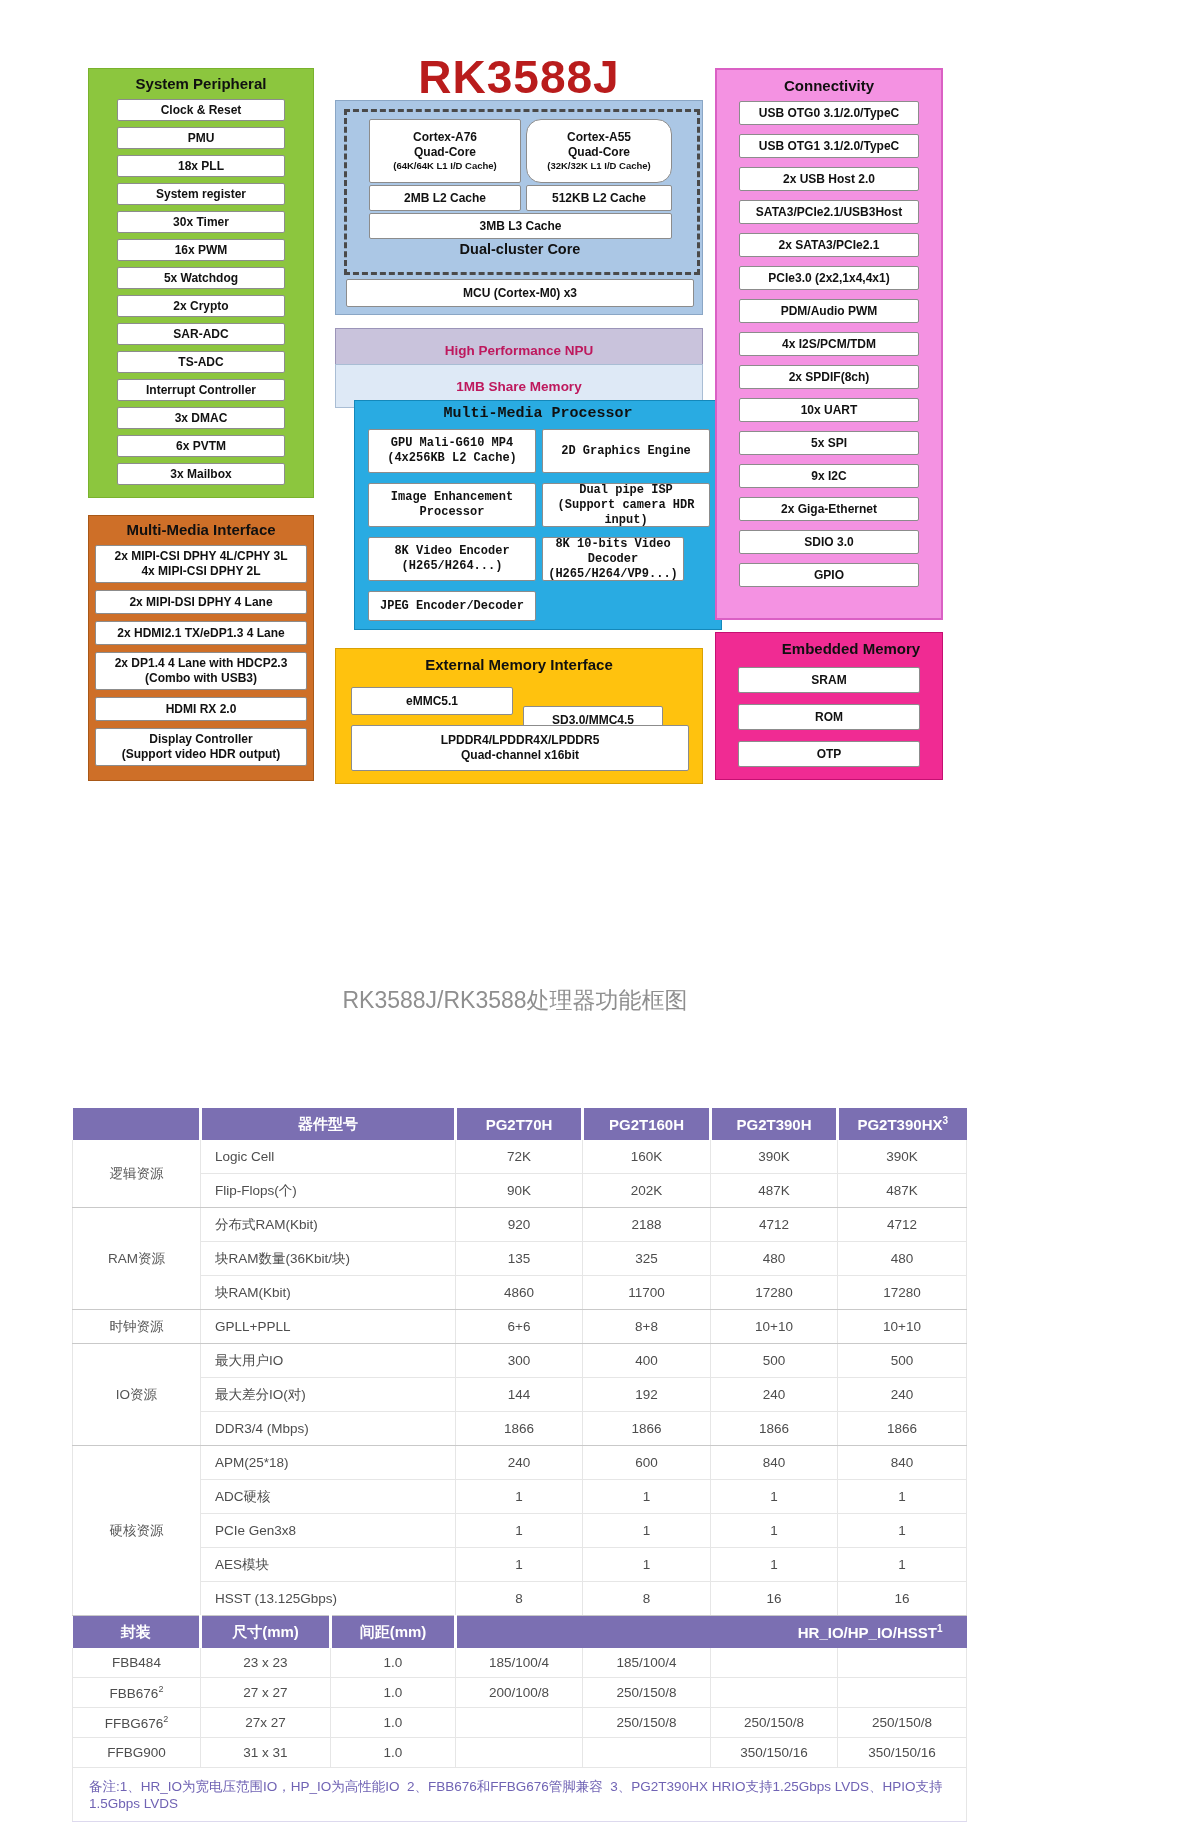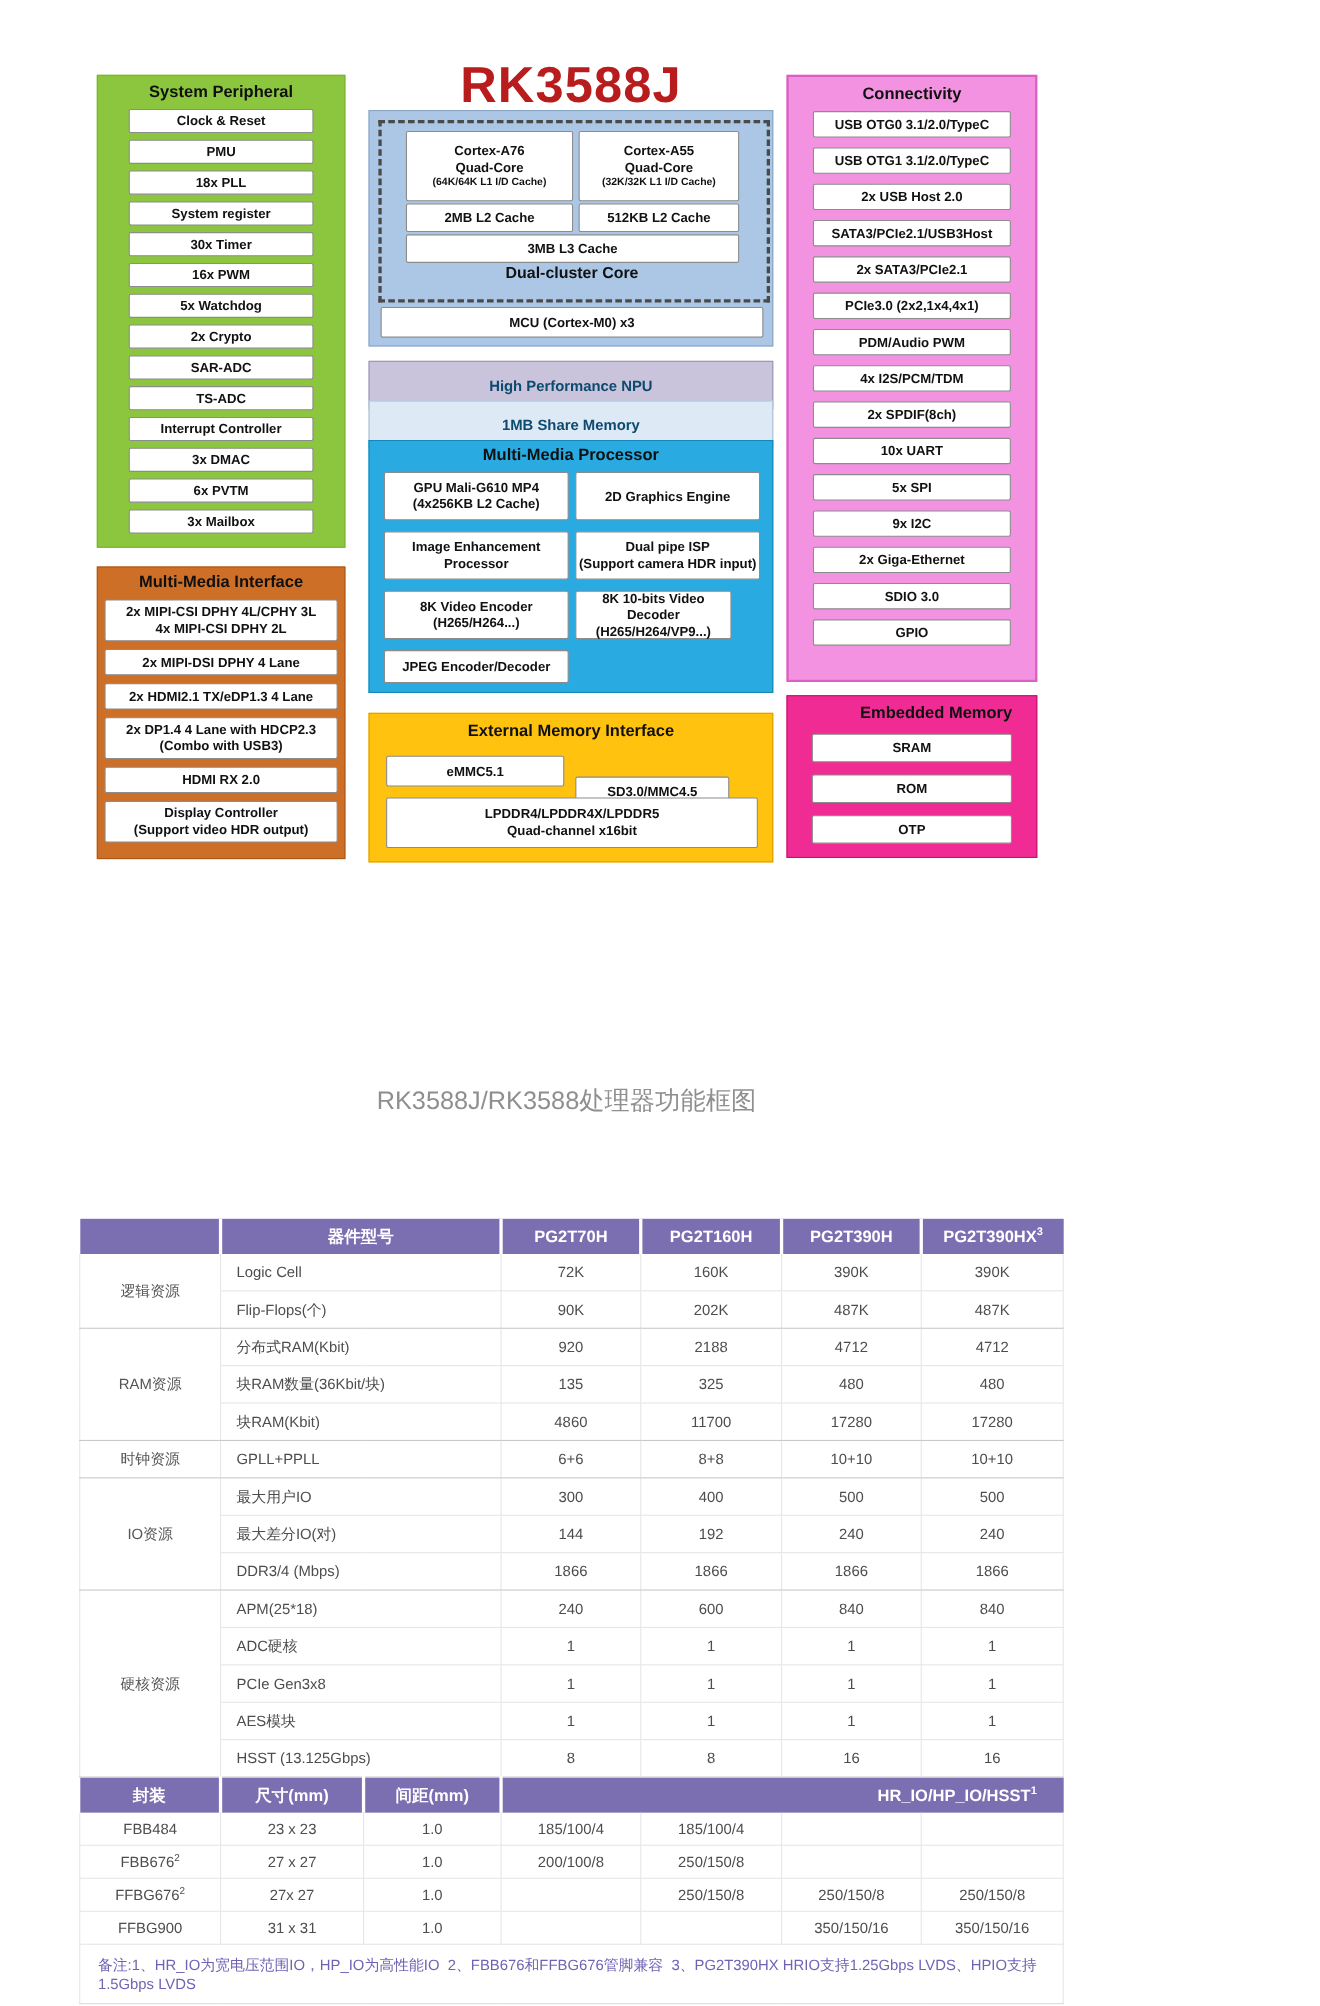--- a/index.html
+++ b/index.html
@@ -27,25 +27,25 @@
   .p-orange .items{padding:3px 6px 0 6px;}
   .p-orange .wbox{margin-bottom:7px;}
   .p-orange .wbox.one{height:24px;}
   .p-orange .wbox.two{height:38px;}
 
   .p-core{left:335px;top:100px;width:368px;height:215px;background:#ABC7E5;border:1px solid #8aa6c5;}
   .dashedbox{position:absolute;left:8px;top:8px;width:350px;height:160px;border:3px dashed #4a4a4a;pointer-events:none;}
   .cluster-label{position:absolute;left:0;top:140px;width:368px;text-align:center;font-weight:bold;font-size:14.5px;color:#111;}
 
   .bar{position:absolute;left:335px;width:368px;height:44px;display:flex;align-items:center;justify-content:center;
-       font-weight:bold;font-size:13.5px;color:#0c4a6e;box-sizing:border-box;}
+       font-weight:bold;font-size:13.5px;color:#be185d;box-sizing:border-box;}
   .bar-npu{top:328px;background:#C9C3DC;border:1px solid #9b94b8;}
   .bar-share{top:364px;background:#DEE9F6;border:1px solid #a9bdd4;}
 
-  .p-cyan{left:335px;top:400px;width:368px;height:230px;background:#29ABE2;border:1px solid #1488ba;}
+  .p-cyan{left:354px;top:400px;width:368px;height:230px;background:#29ABE2;border:1px solid #1488ba;font-family:Liberation Mono, monospace;}
   .p-cyan .ph{height:24px;line-height:26px;font-size:15px;}
 
   .p-yellow{left:335px;top:648px;width:368px;height:136px;background:#FFC20E;border:1px solid #d9a104;}
   .p-yellow .ph{height:28px;line-height:32px;font-size:15px;}
 
   .p-pink{left:715px;top:68px;width:228px;height:552px;background:#F492E2;border:2px solid #da60c4;}
   .p-pink .ph{height:28px;line-height:31px;font-size:15px;}
   .p-pink .items{padding:3px 22px 0 22px;}
   .p-pink .wbox{height:24px;margin-bottom:9px;}
 
@@ -157,21 +157,21 @@
       </div>
   </div>
 
   <div class="panel p-core">
     <div class="dashedbox"></div>
     <div class="wbox abs" id="a76-box" style="left:33px;top:18px;width:152px;height:64px;">
         <div class="ln">Cortex-A76</div>
         <div class="ln">Quad-Core</div>
         <div class="ln small">(64K/64K L1 I/D Cache)</div>
       </div>
-    <div class="wbox abs" id="a55-box" style="left:190px;top:18px;width:146px;height:64px;">
+    <div class="wbox abs" id="a55-box" style="left:190px;top:18px;width:146px;height:64px;border-radius:15px;">
         <div class="ln">Cortex-A55</div>
         <div class="ln">Quad-Core</div>
         <div class="ln small">(32K/32K L1 I/D Cache)</div>
       </div>
     <div class="wbox abs" style="left:33px;top:84px;width:152px;height:26px;">
         <span class="ln">2MB L2 Cache</span>
       </div>
     <div class="wbox abs" style="left:190px;top:84px;width:146px;height:26px;">
         <span class="ln">512KB L2 Cache</span>
       </div>

